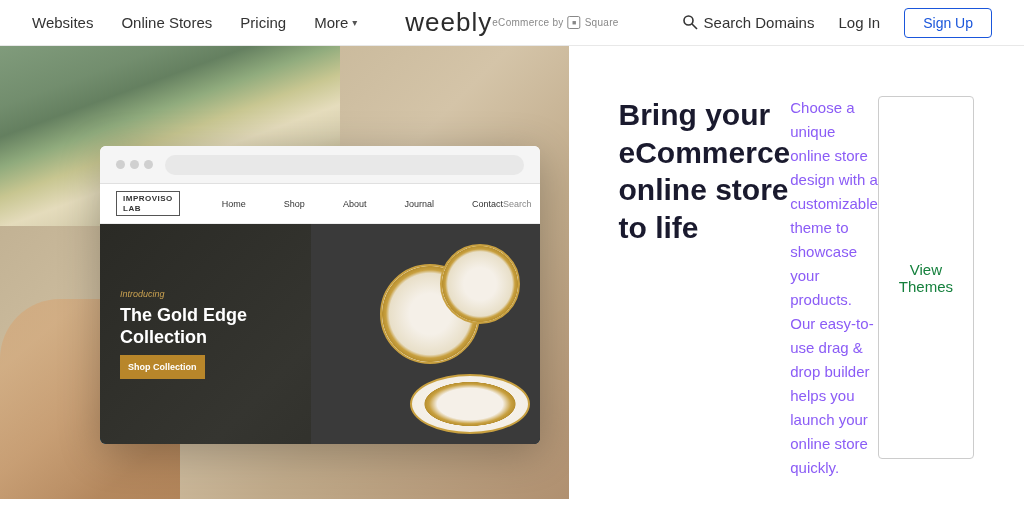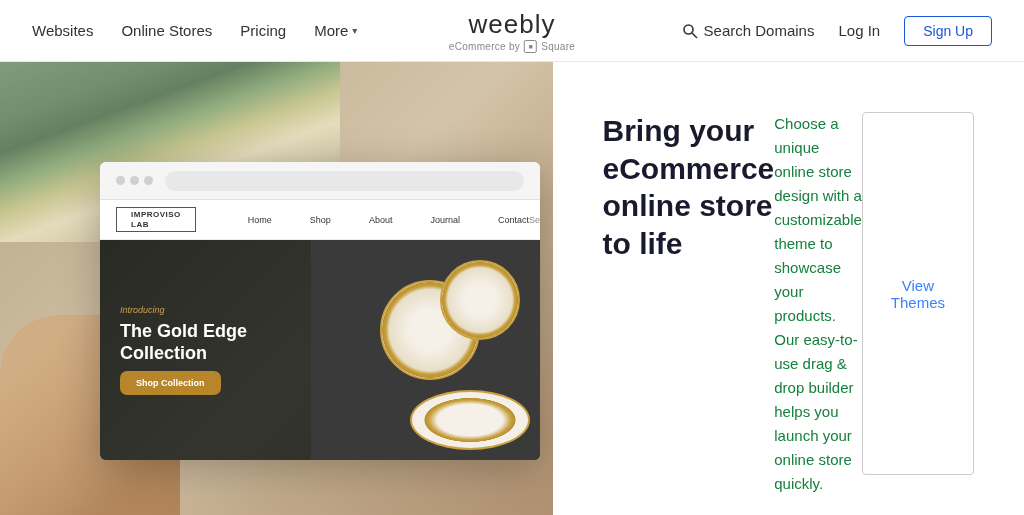--- a/index.html
+++ b/index.html
@@ -4,21 +4,21 @@
   <style>
     * { margin: 0; padding: 0; box-sizing: border-box; }
     body { font-family: -apple-system, BlinkMacSystemFont, 'Segoe UI', Helvetica, Arial, sans-serif; background: #fff; width: 1024px; height: 515px; overflow: hidden; }
 
     
     .header {
       display: flex;
       align-items: center;
       justify-content: space-between;
       padding: 0 32px;
-      height: 62px;
+      height: 46px;
       border-bottom: 1px solid #e8e8e8;
       background: #fff;
     }
     .header-left {
       display: flex;
       align-items: center;
       gap: 28px;
     }
     .nav-item {
       font-size: 15px;
@@ -29,21 +29,21 @@
       display: flex;
       align-items: center;
       gap: 4px;
     }
     .nav-more-arrow {
       font-size: 10px;
       color: #555;
     }
     .header-center {
       display: flex;
-      flex-direction: column;
+      flex-direction: row;
       align-items: center;
       position: absolute;
       left: 50%;
       transform: translateX(-50%);
     }
     .logo-text {
       font-size: 26px;
       font-weight: 300;
       color: #2c2c2c;
       letter-spacing: 1px;
@@ -68,21 +68,21 @@
       font-weight: bold;
       color: #888;
     }
     .header-right {
       display: flex;
       align-items: center;
       gap: 24px;
     }
     .search-domains {
       display: flex;
-      align-items: flex-end;
+      align-items: flex-start;
       gap: 6px;
       font-size: 15px;
       color: #333;
       cursor: pointer;
     }
     .search-icon-svg {
       width: 16px;
       height: 16px;
     }
     .login-link {
@@ -187,26 +187,26 @@
     .site-nav {
       display: flex;
       align-items: center;
       padding: 0 16px;
       height: 40px;
       border-bottom: 1px solid #eee;
       background: #fff;
     }
     .site-logo-box {
       border: 1.5px solid #555;
-      padding: 2px 14px;
+      padding: 2px 6px;
       font-size: 8px;
       font-weight: 600;
       letter-spacing: 0.5px;
       color: #333;
-      margin-right: 28px;
+      margin-right: 18px;
       line-height: 1.2;
     }
     .site-nav-links {
       display: flex;
       gap: 14px;
       flex: 1;
     }
     .site-nav-link {
       font-size: 9px;
       color: #333;
@@ -244,22 +244,22 @@
       color: #fff;
       line-height: 1.2;
       margin-bottom: 6px;
     }
     .hero-btn {
       display: inline-block;
       background: #b8862a;
       color: #fff;
       font-size: 9px;
       font-weight: 600;
-      padding: 7px 16px;
-      border-radius: 7px;
+      padding: 7px 8px;
+      border-radius: 0;
       cursor: pointer;
       width: fit-content;
     }
     .hero-right-image {
       width: 52%;
       background: #3a3a3a;
       position: relative;
       overflow: hidden;
     }
     
@@ -310,31 +310,31 @@
     }
     .hero-heading {
       font-size: 30px;
       font-weight: 700;
       color: #1a1a2e;
       line-height: 1.25;
       margin-bottom: 20px;
     }
     .hero-desc {
       font-size: 15px;
-      color: #15803d;
+      color: #8b5cf6;
       line-height: 1.6;
       margin-bottom: 20px;
     }
     .view-themes-btn {
       display: inline-block;
       border: 1.5px solid #ccc;
       border-radius: 4px;
-      padding: 11px 28px;
+      padding: 11px 20px;
       font-size: 15px;
-      color: #3b82f6;
+      color: #15803d;
       cursor: pointer;
       background: #fff;
       font-weight: 400;
       width: fit-content;
     }
   </style>
 </head>
 <body>
 
 <header class="header">

